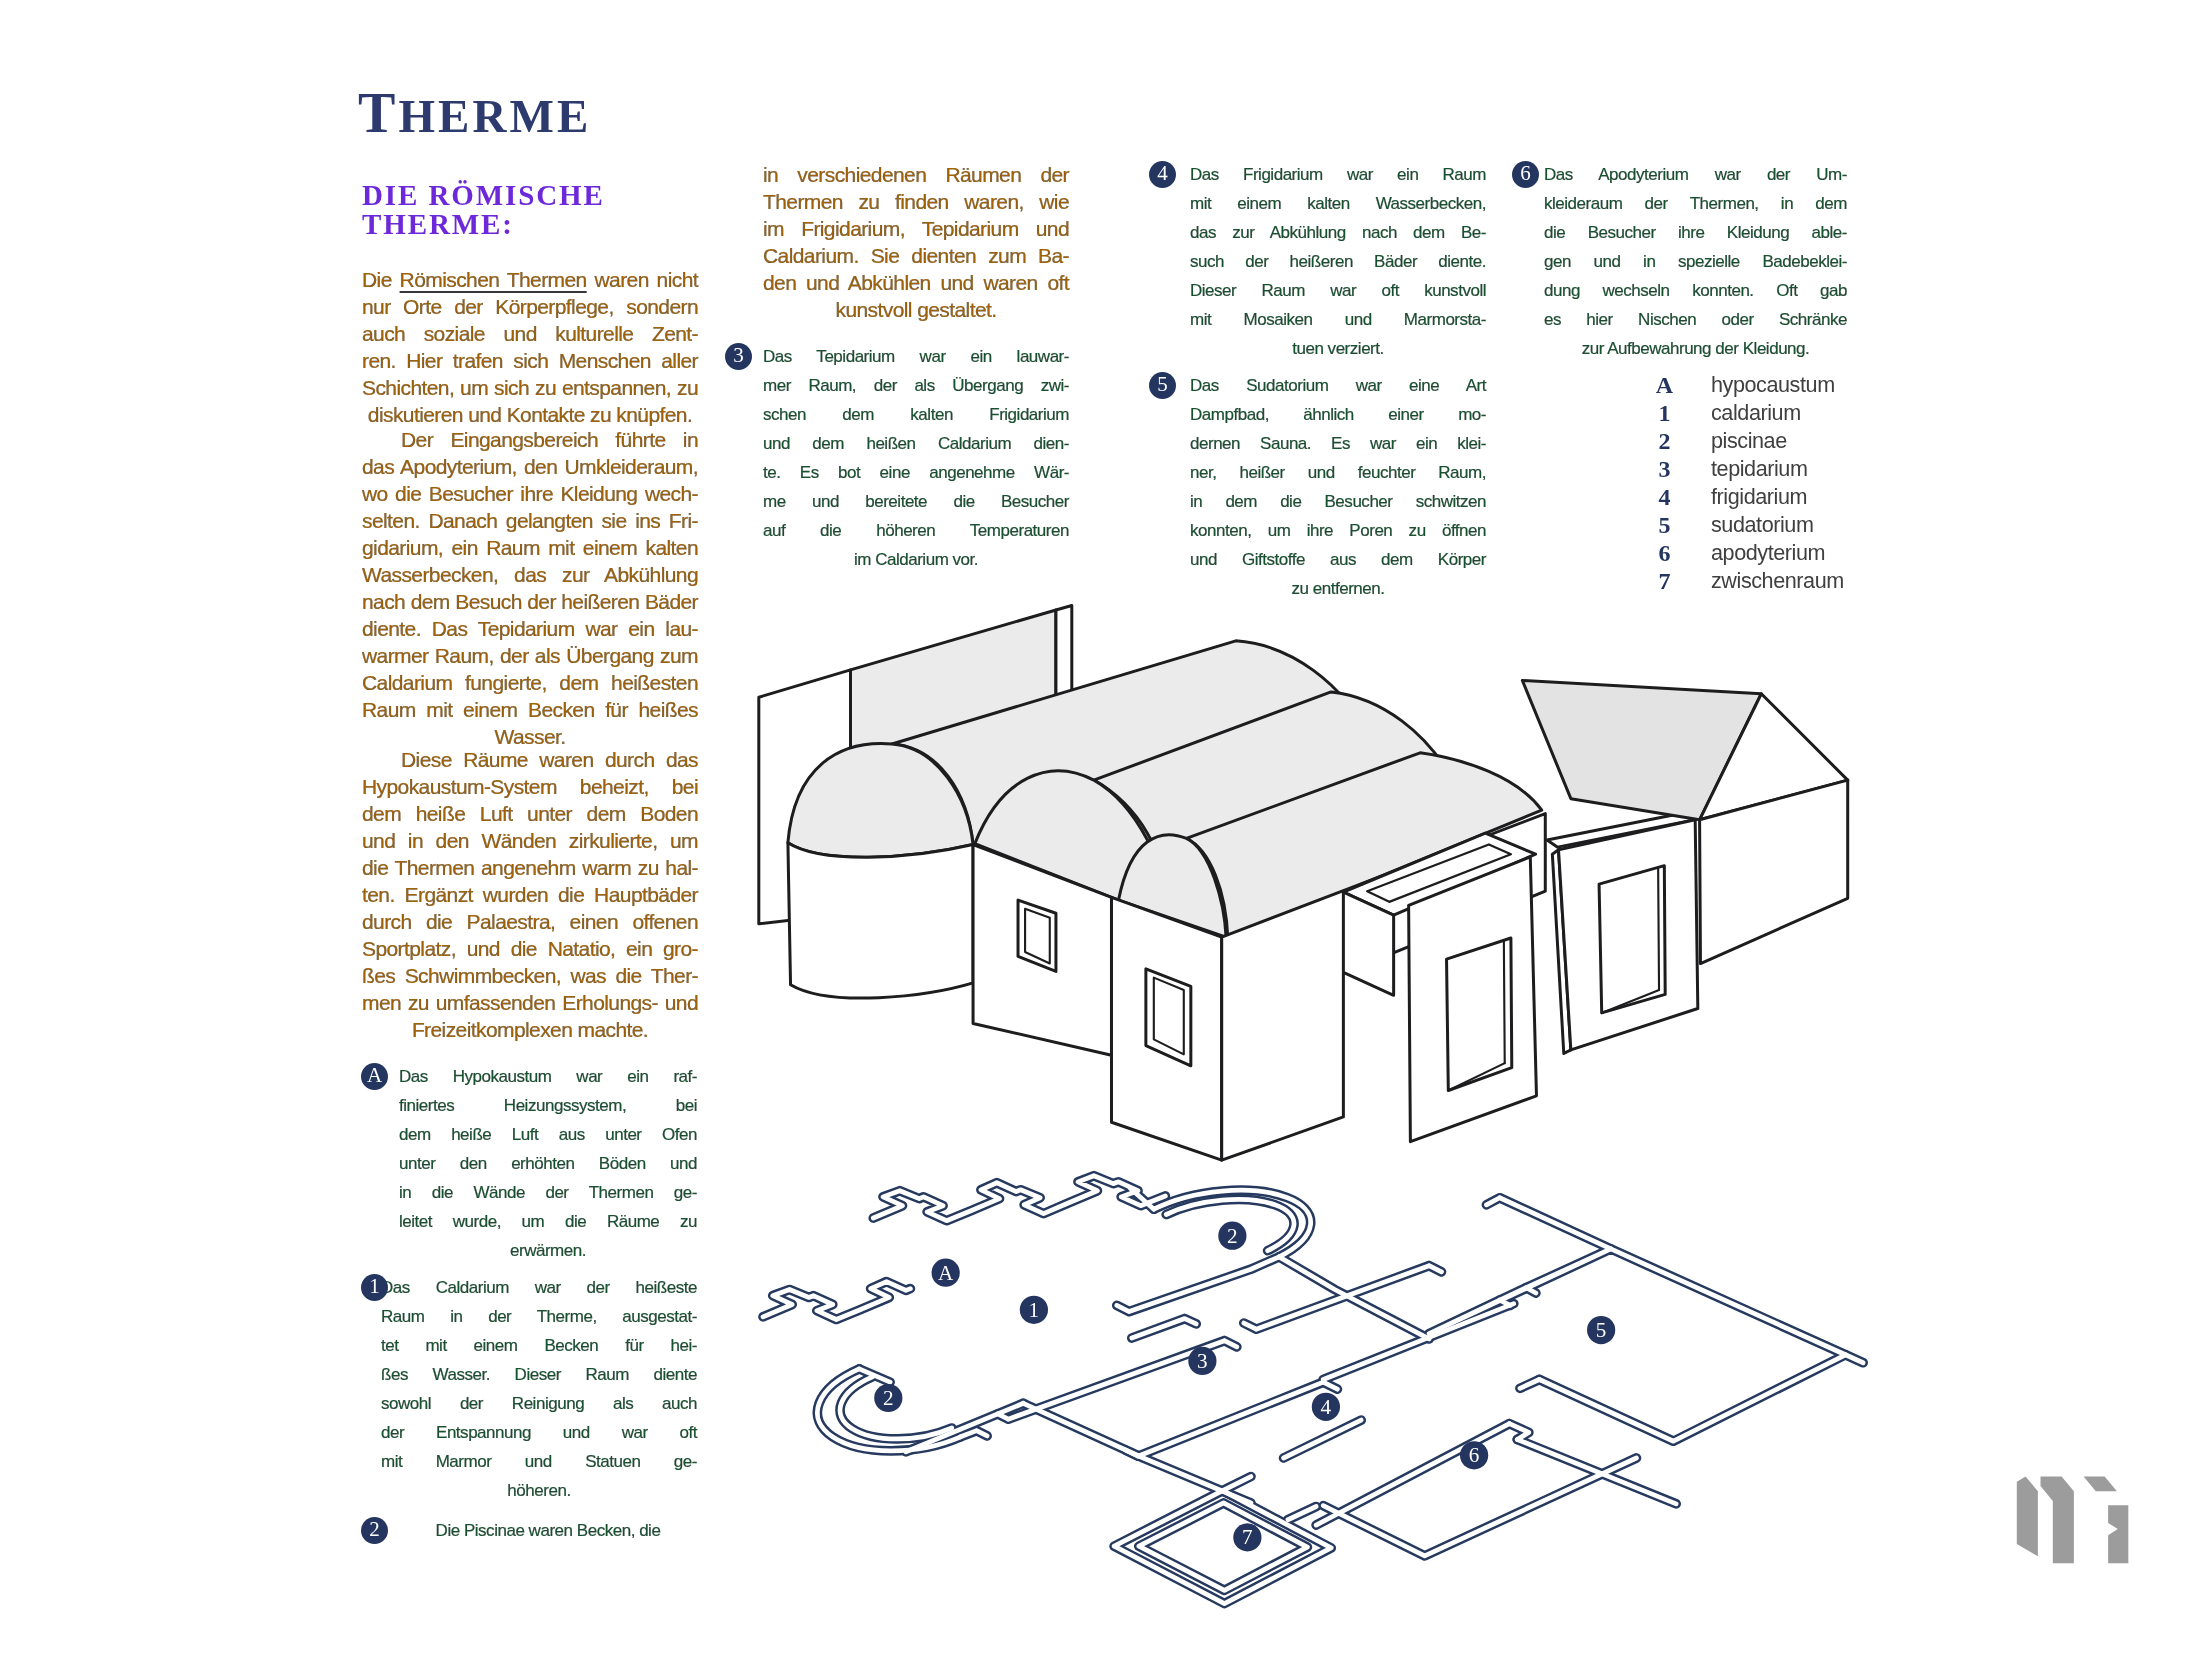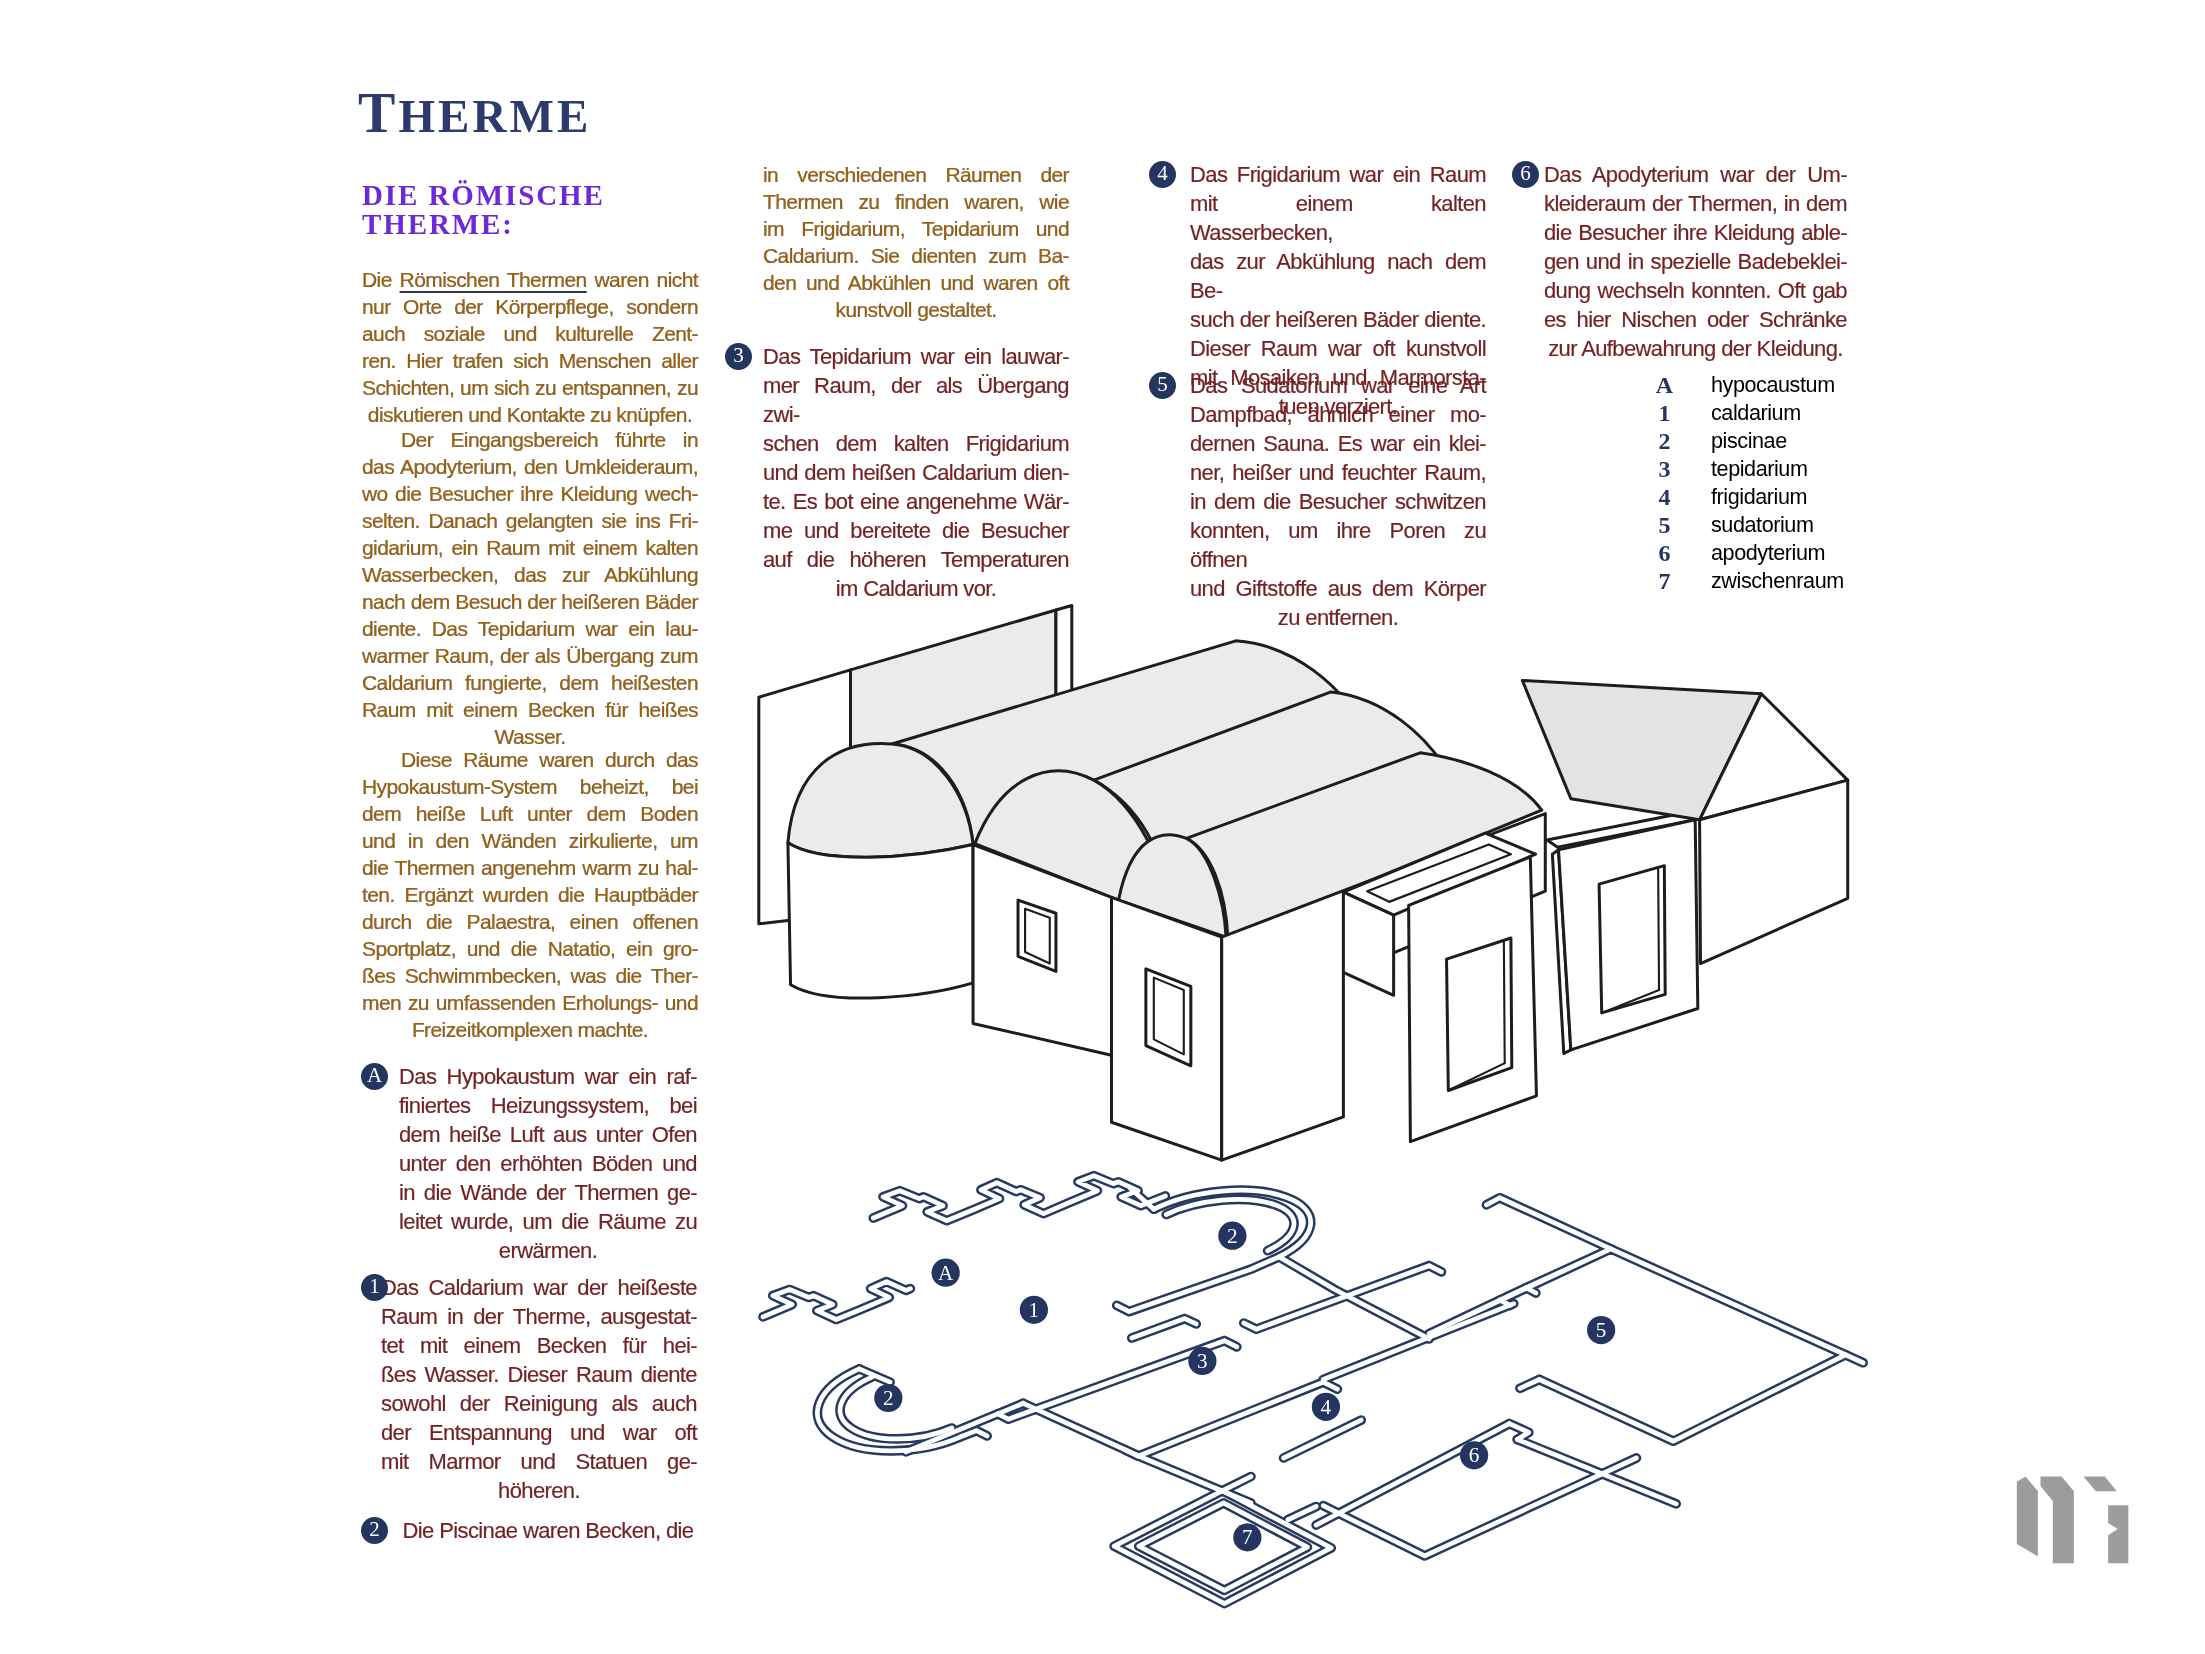--- a/index.html
+++ b/index.html
@@ -1,33 +1,33 @@
 <!DOCTYPE html>
 <html style="font-size:14px"><head>
 <meta charset="utf-8">
 <style>
   * { margin:0; padding:0; box-sizing:border-box; }
   html,body { width:2206px; height:1654px; background:#ffffff; overflow:hidden; }
   body { position:relative; font-family:"Liberation Sans", sans-serif; }
   .abs { position:absolute; }
   .body-txt { font-size:21px; line-height:27px; color:#a16207; letter-spacing:-0.028em; -webkit-text-stroke:0.2px #35353b; }
-  .itm-txt { font-size:22px; line-height:29px; color:#7f1d1d; letter-spacing:-0.028em; -webkit-text-stroke:0.2px #35353b; }
+  .itm-txt { font-size:17px; line-height:29px; color:#14532d; letter-spacing:-0.028em; -webkit-text-stroke:0.2px #35353b; }
   .jl { text-align:justify; text-align-last:justify; }
   .ll { text-align:center; }
   .u { text-decoration:underline; text-underline-offset:3.5px; }
   .ind { display:inline-block; width:39px; }
   .item { position:absolute; }
   .badge {
     position:absolute; width:27px; height:27px; border-radius:50%;
     background:#24365f; color:#fff; font-family:"Liberation Serif", serif;
     font-size:21px; text-align:center; line-height:25.6px;
   }
   .subhead { font-size:29px; line-height:29px; font-weight:bold; color:#6d28d9; letter-spacing:1.9px;font-family:Liberation Serif, serif; }
   .ln { font-family:"Liberation Serif",serif; font-weight:bold; color:#24365f; font-size:24px; text-align:center; width:25px; padding:0; line-height:28px;}
-  .lt { padding:0 0 0 34px; font-size:21.6px; color:#000000; line-height:28px; letter-spacing:-0.02em;}
+  .lt { padding:0 0 0 34px; font-size:21.6px; color:#404040; line-height:28px; letter-spacing:-0.02em;}
 </style>
 </head>
 <body>
 
 <div class="abs" style="left:358px; top:79px; color:#2c3a6d; font-family:'Liberation Serif',serif; font-weight:bold; font-size:56px; line-height:68px; letter-spacing:3.1px;">T<span style="font-size:47px;">HERME</span></div>
 
 <div class="abs subhead" style="left:362px; top:181px;">DIE RÖMISCHE<br>THERME:</div>
 
 <div class="abs body-txt" style="left:362px; top:266px; width:336px;">
   <div class="jl">Die <span class="u">Römischen Thermen</span> waren nicht</div>

